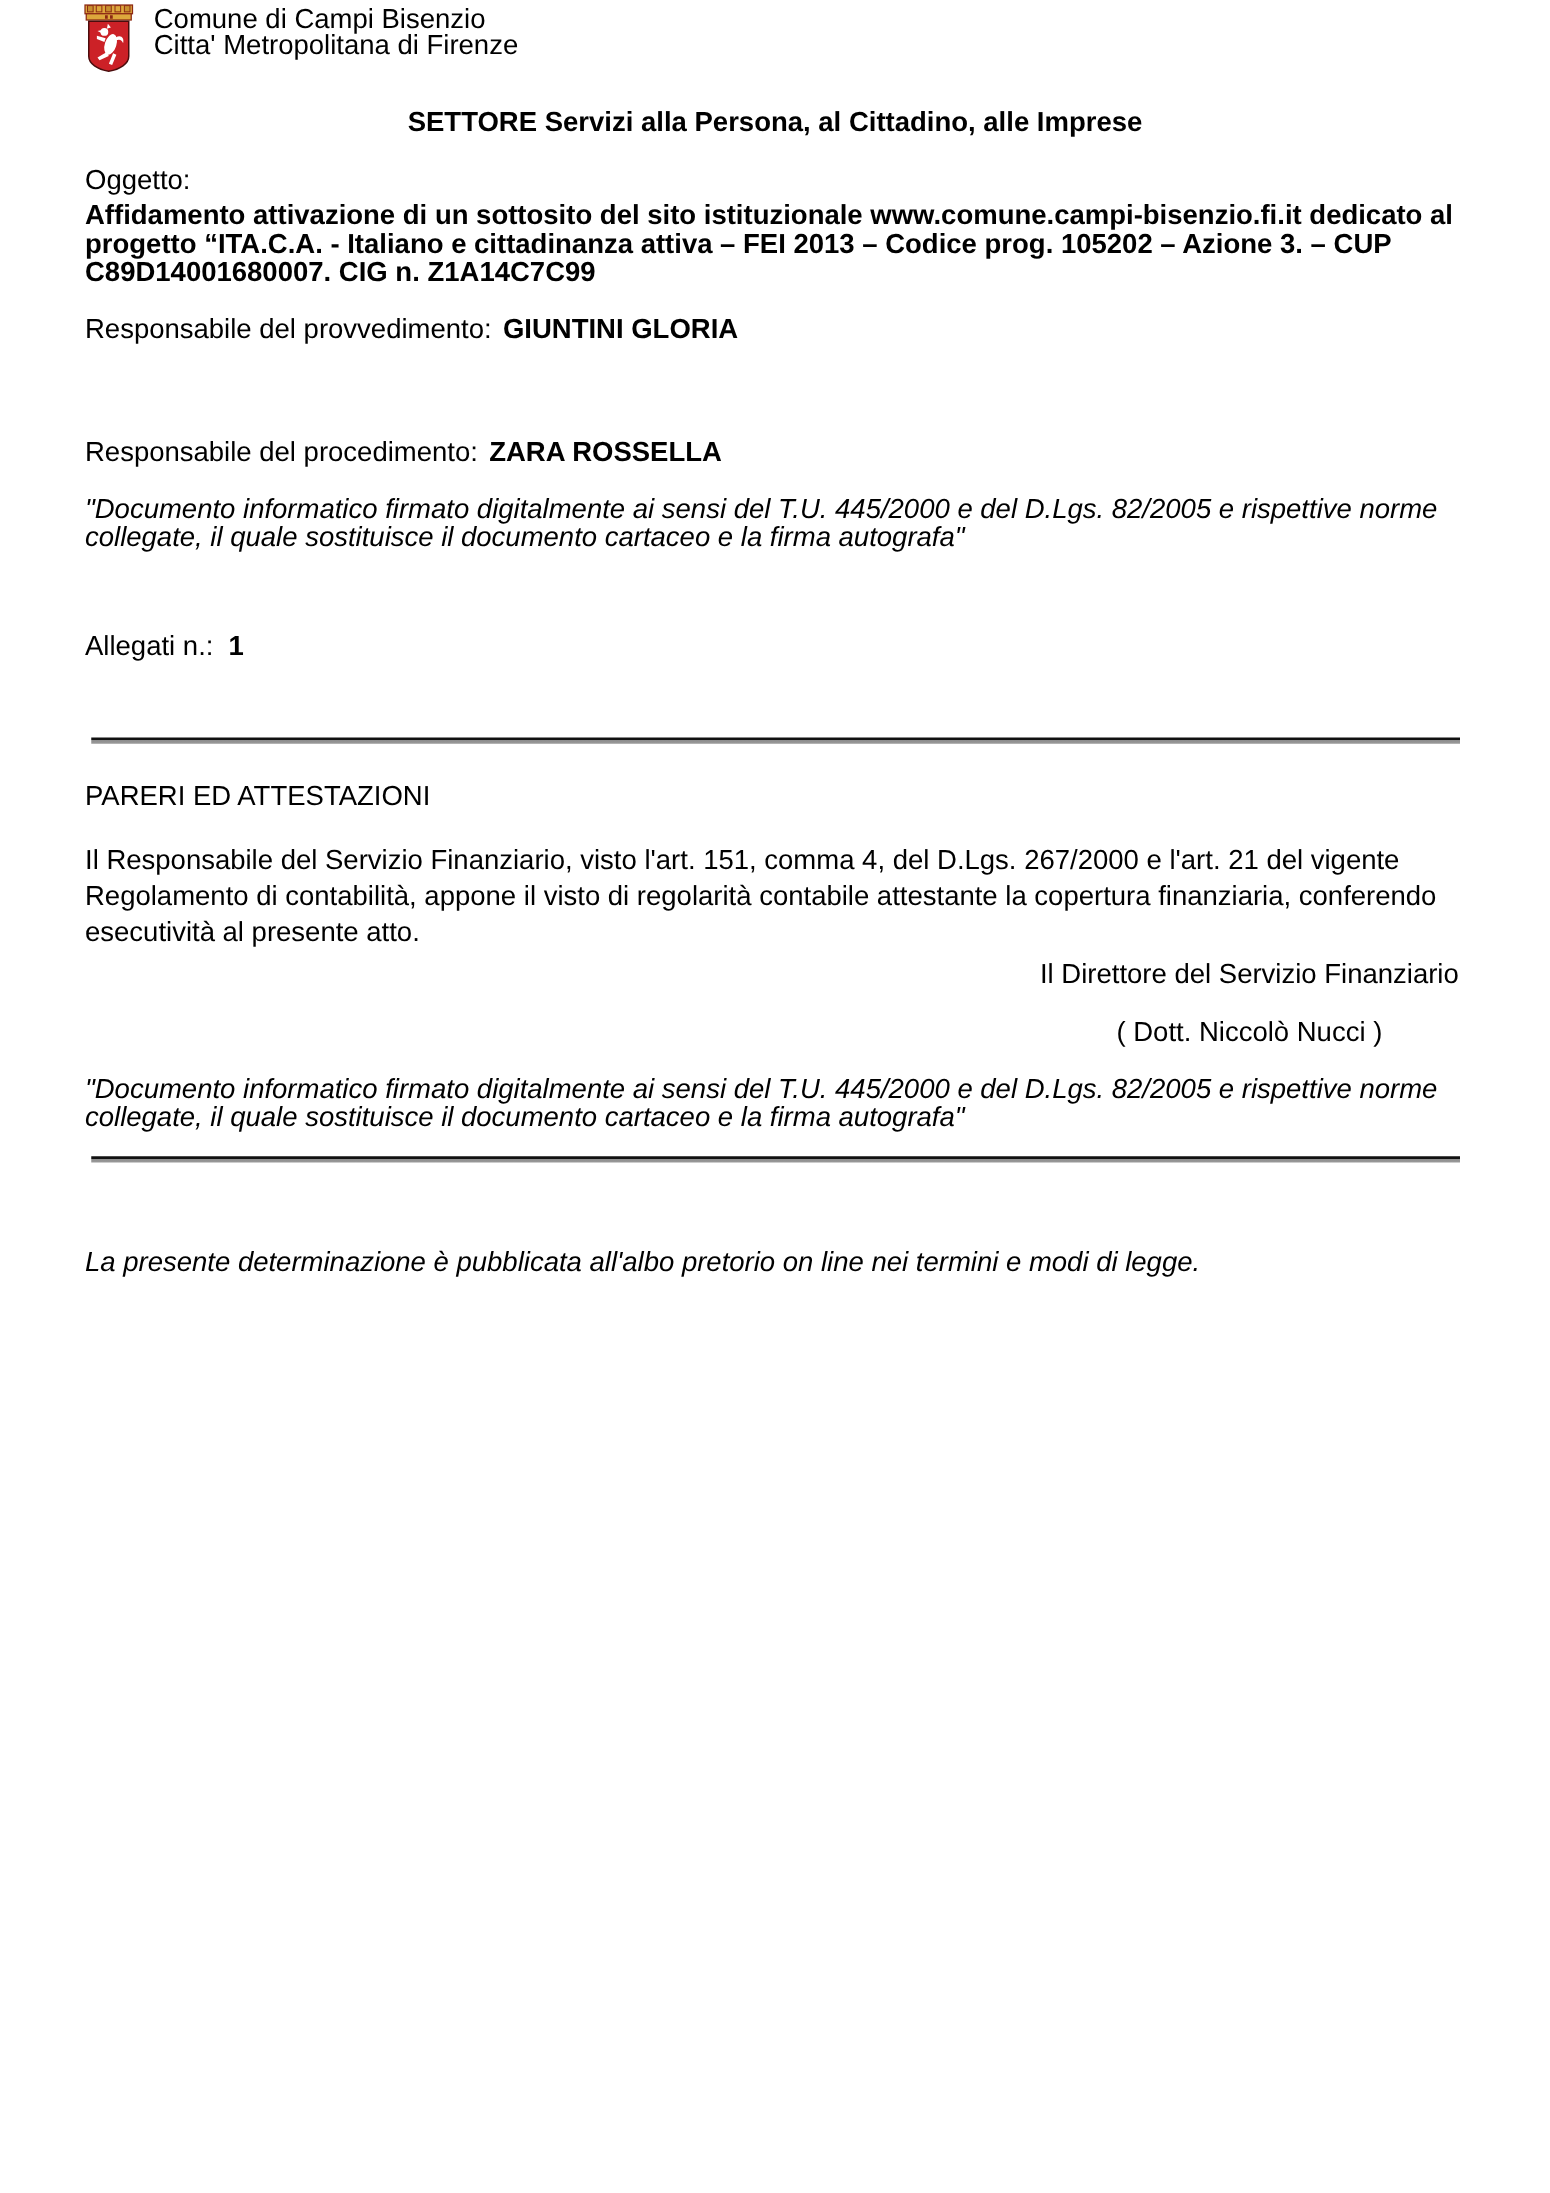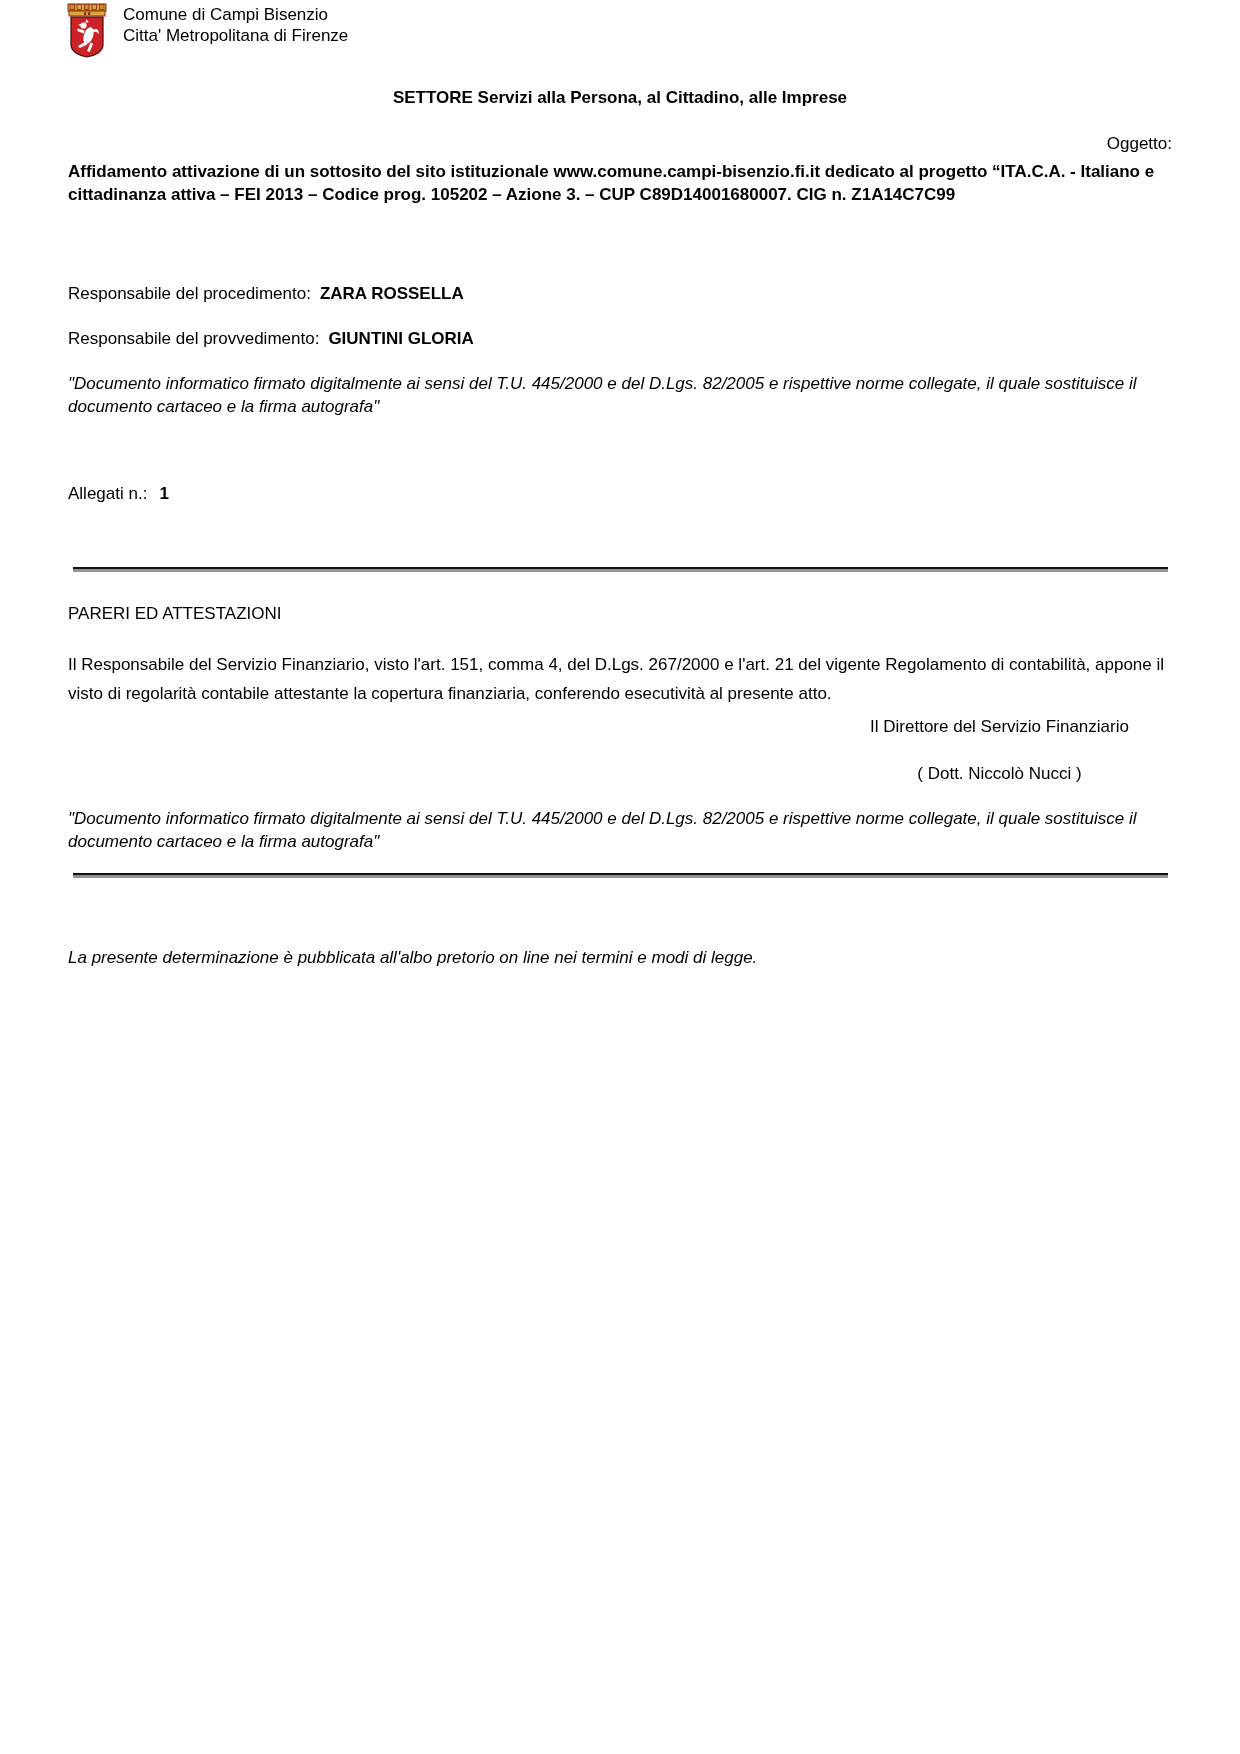--- a/index.html
+++ b/index.html
@@ -2,37 +2,37 @@
 <html><head>
 <meta charset="utf-8">
 <style>
   html, body { margin: 0; padding: 0; background: #ffffff; }
   .page {
     position: relative;
     width: 1240px;
     height: 1754px;
     background: #ffffff;
     font-family: "Liberation Sans", sans-serif;
-    font-size: 17px;
+    font-size: 22px;
     color: #000000;
     overflow: hidden;
   }
   .inner { padding: 2px 68px 0 68px; }
 
   
   .org-header { display: flex; margin-left: -5px; }
   .emblem { width: 48px; height: 56px; flex: 0 0 48px; }
   .org-text { padding-left: 12px; padding-top: 2px; line-height: 21px; }
 
   
   .doc-title   { margin-top: 56px; text-align: center; font-weight: bold; line-height: 23px; }
   .doc-sector  { margin-top: 28px; text-align: center; font-weight: bold; line-height: 23px; }
 
   
-  .subject-label { margin-top: 23px; line-height: 23px; text-align: right; }
+  .subject-label { margin-top: 23px; line-height: 23px; }
   .subject-text  { margin-top: 5px; font-weight: bold; line-height: 23px; }
 
   
   .resp-line { line-height: 23px; }
   .resp-1 { margin-top: 76px; }
   .resp-2 { margin-top: 22px; }
   .resp-name { font-weight: bold; padding-left: 9px; }
 
   
   .disclaimer { font-style: italic; line-height: 23px; margin-top: 22px; }
@@ -106,25 +106,25 @@
         <div>Comune di Campi Bisenzio</div>
         <div>Citta' Metropolitana di Firenze</div>
       </div>
     </div>
 
     <div class="doc-sector">SETTORE Servizi alla Persona, al Cittadino, alle Imprese</div>
 
     <div class="subject-label">Oggetto:</div>
     <div class="subject-text">Affidamento attivazione di un sottosito del sito istituzionale www.comune.campi-bisenzio.fi.it dedicato al progetto “ITA.C.A. - Italiano e cittadinanza attiva – FEI 2013 – Codice prog. 105202 – Azione 3. – CUP C89D14001680007. CIG n. Z1A14C7C99</div>
 
+    <div class="resp-line resp-2">
+      <span>Responsabile del provvedimento:</span><span class="resp-name">GIUNTINI GLORIA</span>
+    </div>
     <div class="resp-line resp-1">
       <span>Responsabile del procedimento:</span><span class="resp-name">ZARA ROSSELLA</span>
-    </div>
-    <div class="resp-line resp-2">
-      <span>Responsabile del provvedimento:</span><span class="resp-name">GIUNTINI GLORIA</span>
     </div>
 
     <div class="disclaimer">"Documento informatico firmato digitalmente ai sensi del T.U. 445/2000 e del D.Lgs. 82/2005 e rispettive norme collegate, il quale sostituisce il documento cartaceo e la firma autografa"</div>
 
     <div class="allegati-line">
       <span>Allegati n.:</span><span class="allegati-count">1</span>
     </div>
 
     <div class="rule rule-1"></div>
 

